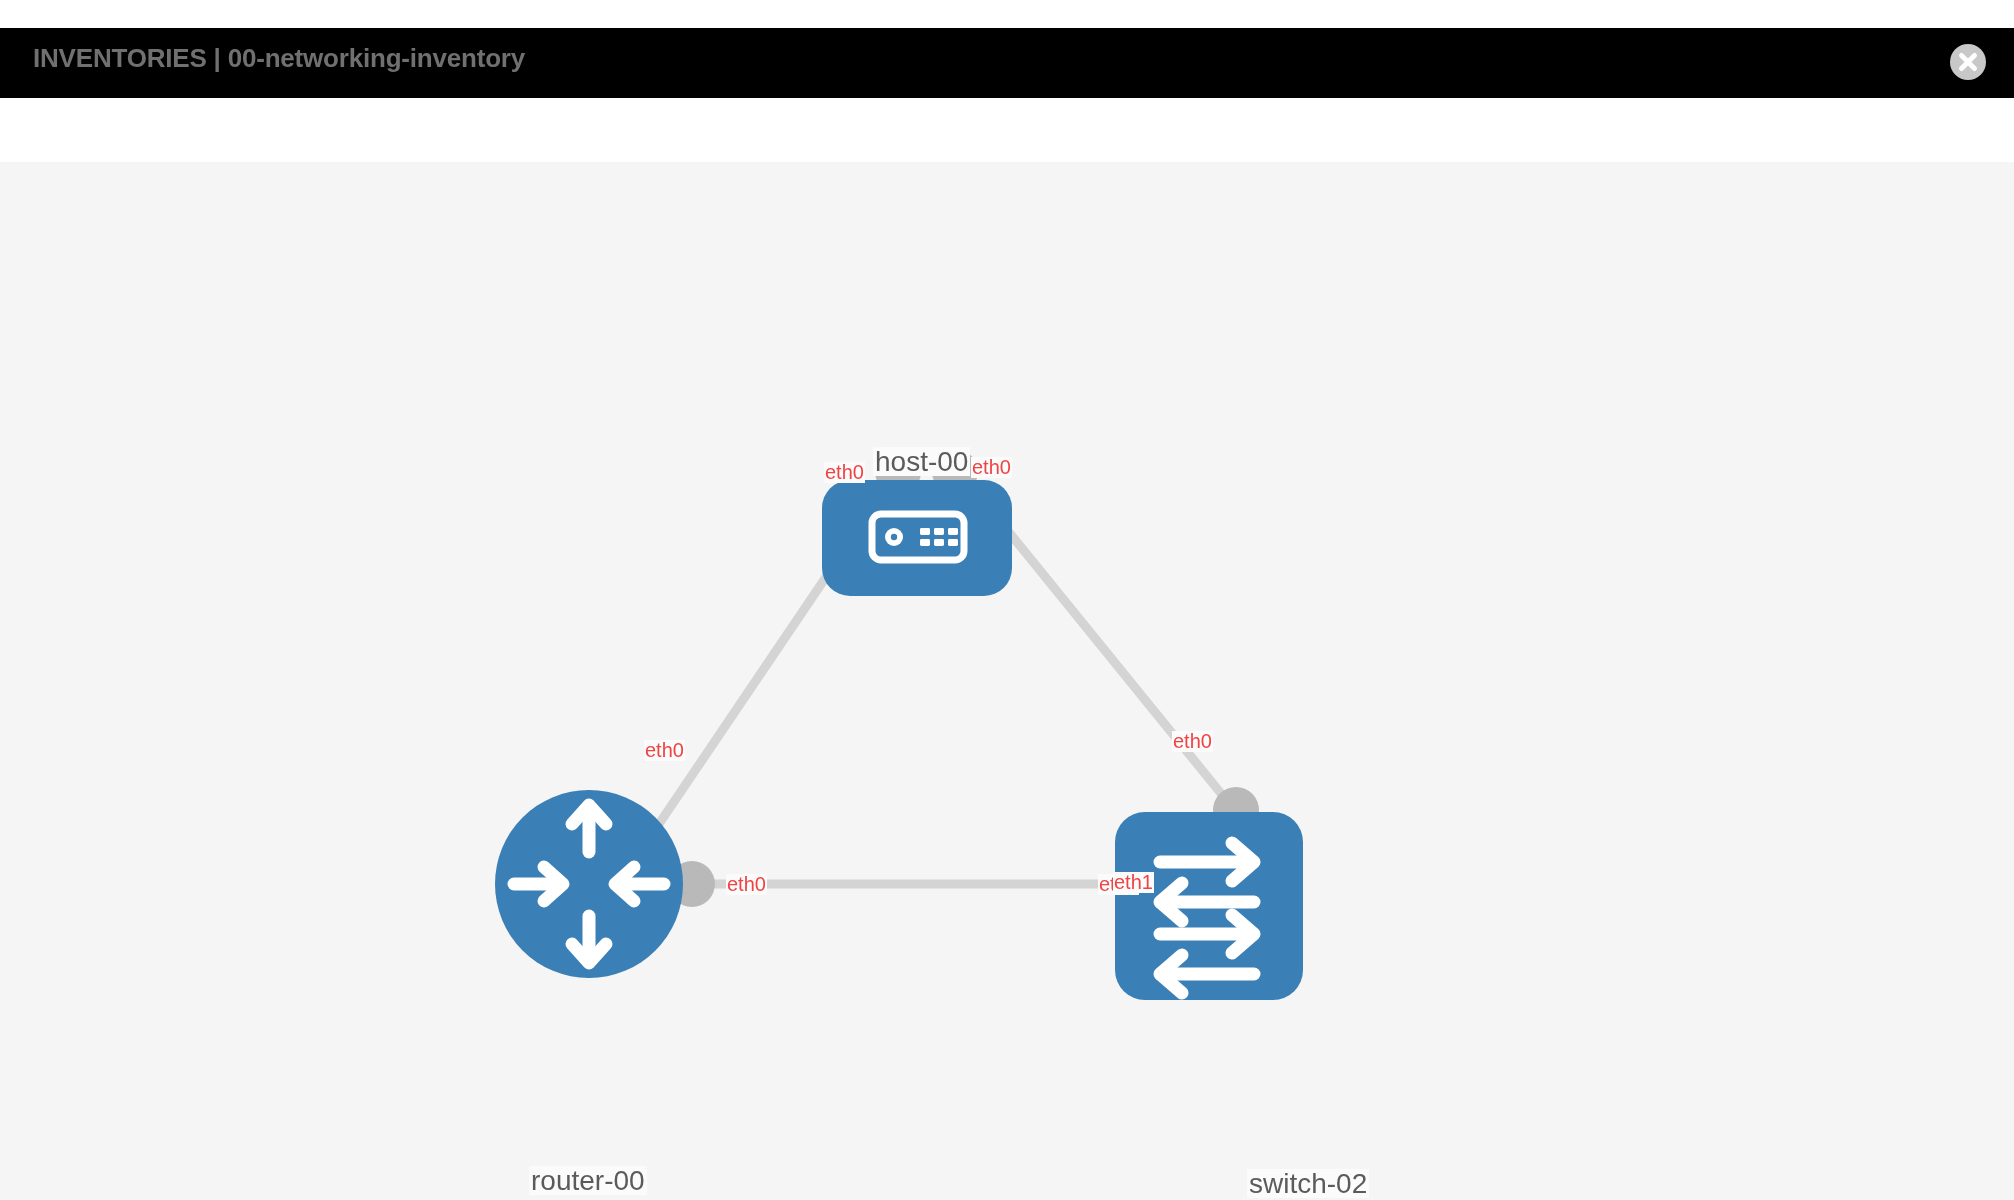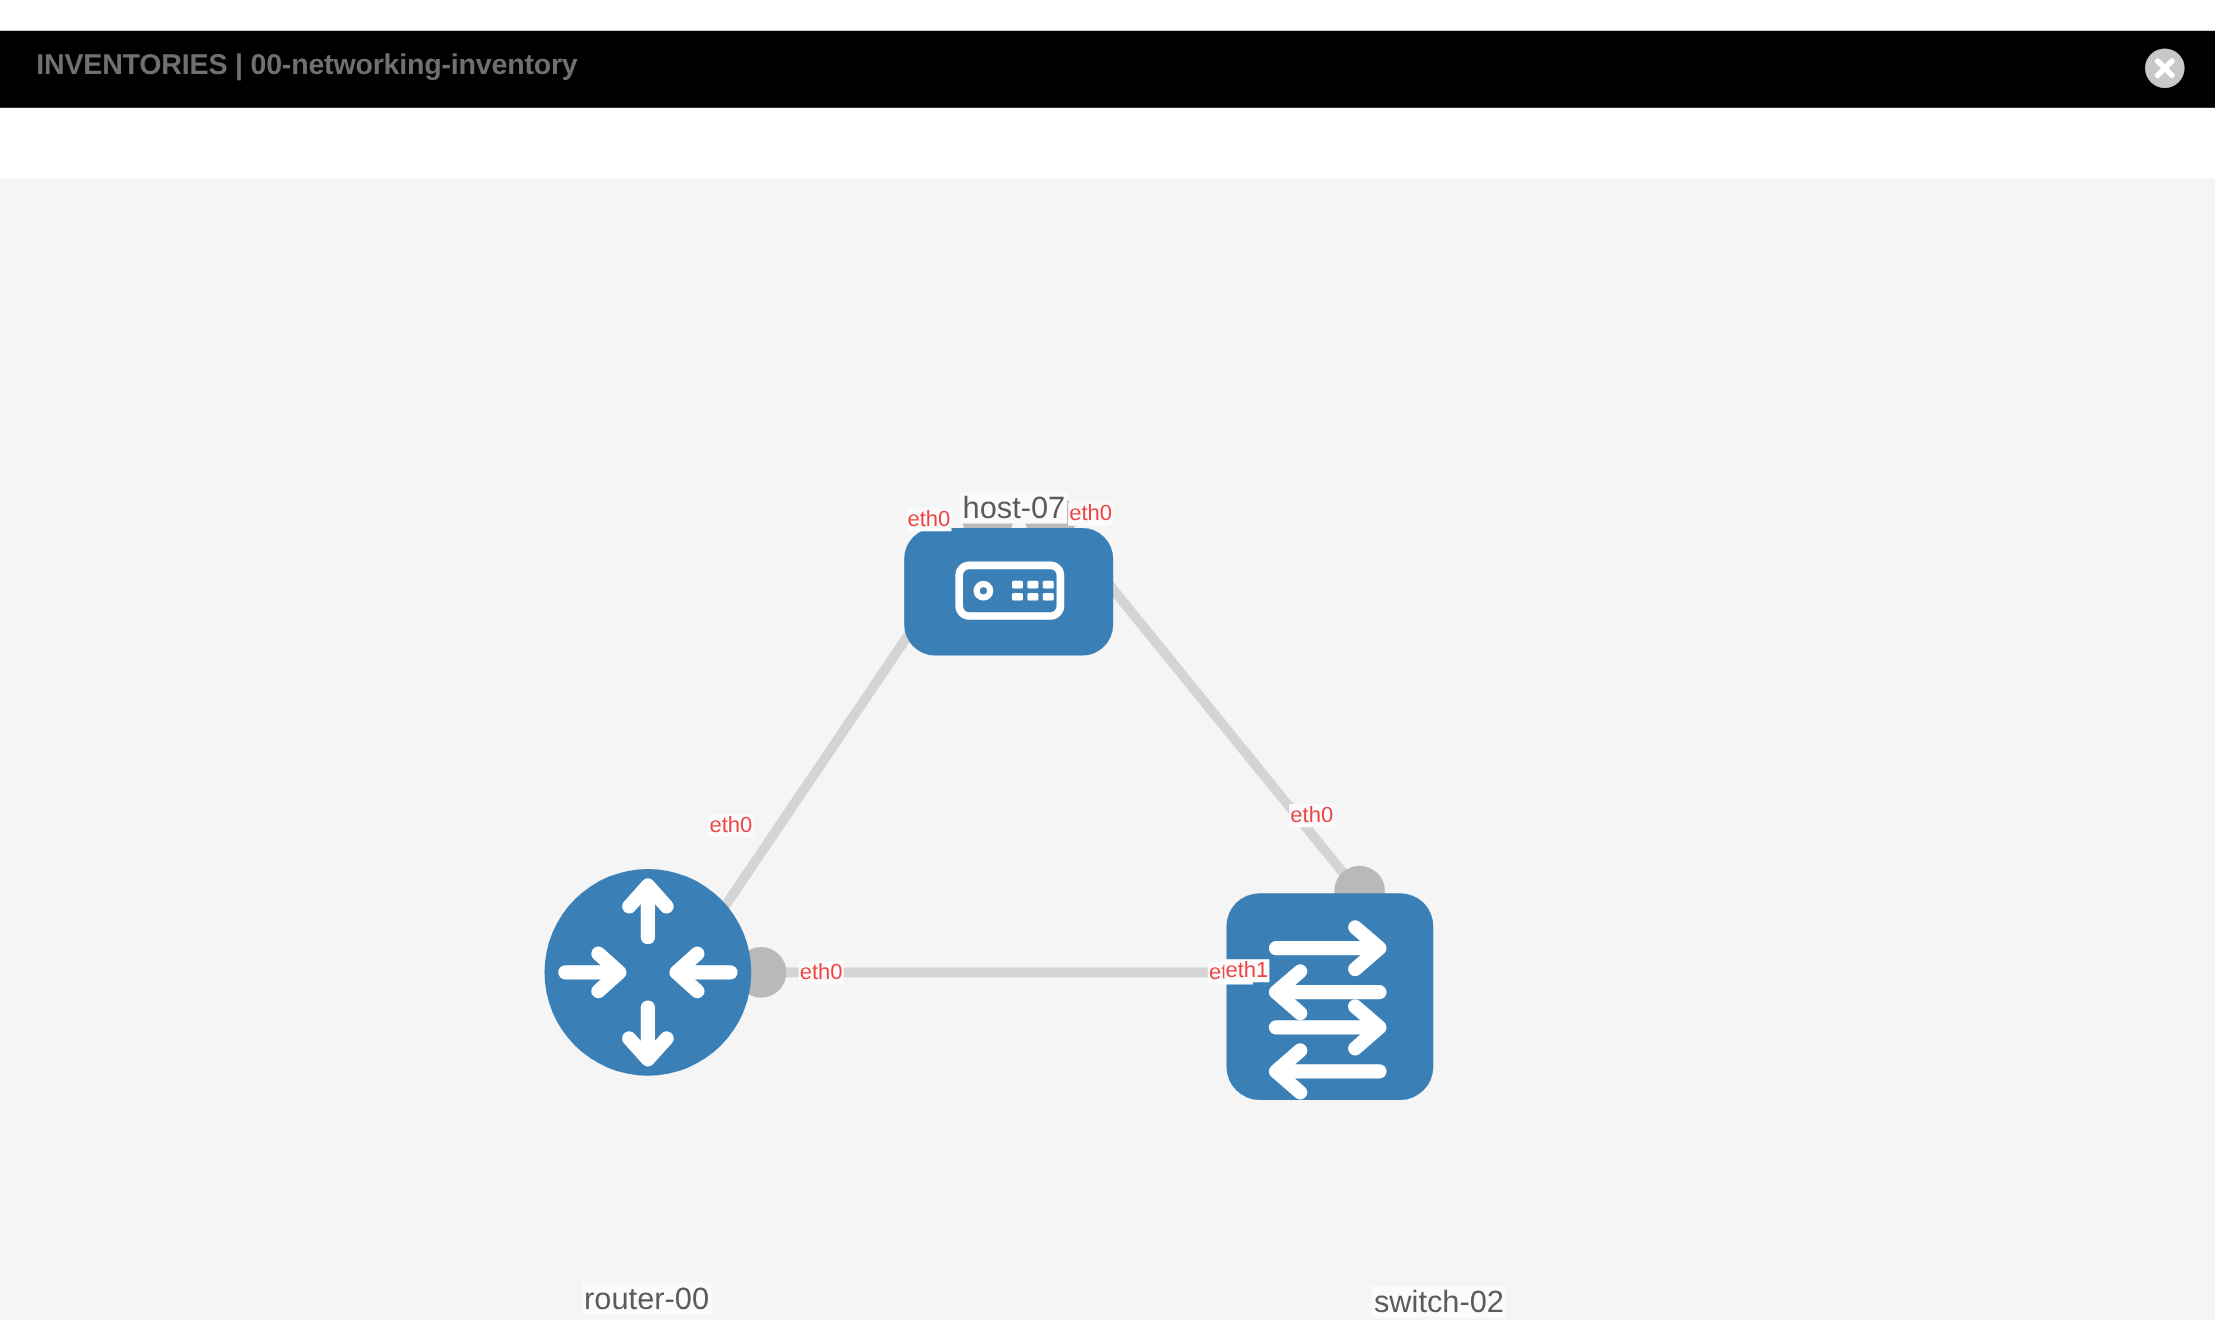--- a/index.html
+++ b/index.html
@@ -174,21 +174,21 @@
 
           <path d="M1160 772 L1252 772"></path>
           <path d="M1232 753 L1254 772 L1232 791"></path>
 
           <path d="M1254 812 L1162 812"></path>
           <path d="M1182 793 L1160 812 L1182 831"></path>
         </g>
       </g>
     </svg>
 
-    <div class="node-label" style="left:873px; top:285px;">host-07</div>
+    <div class="node-label" style="left:873px; top:285px;">host-00</div>
     <div class="node-label" style="left:529px; top:1004px;">router-00</div>
     <div class="node-label" style="left:1247px; top:1007px;">switch-02</div>
 
     <div class="edge-label" style="left:824px; top:300px;">eth0</div>
     <div class="edge-label" style="left:644px; top:578px;">eth0</div>
 
     <div class="edge-label" style="left:971px; top:295px;">eth0</div>
     <div class="edge-label" style="left:1172px; top:569px;">eth0</div>
 
     <div class="edge-label" style="left:726px; top:712px;">eth0</div>

